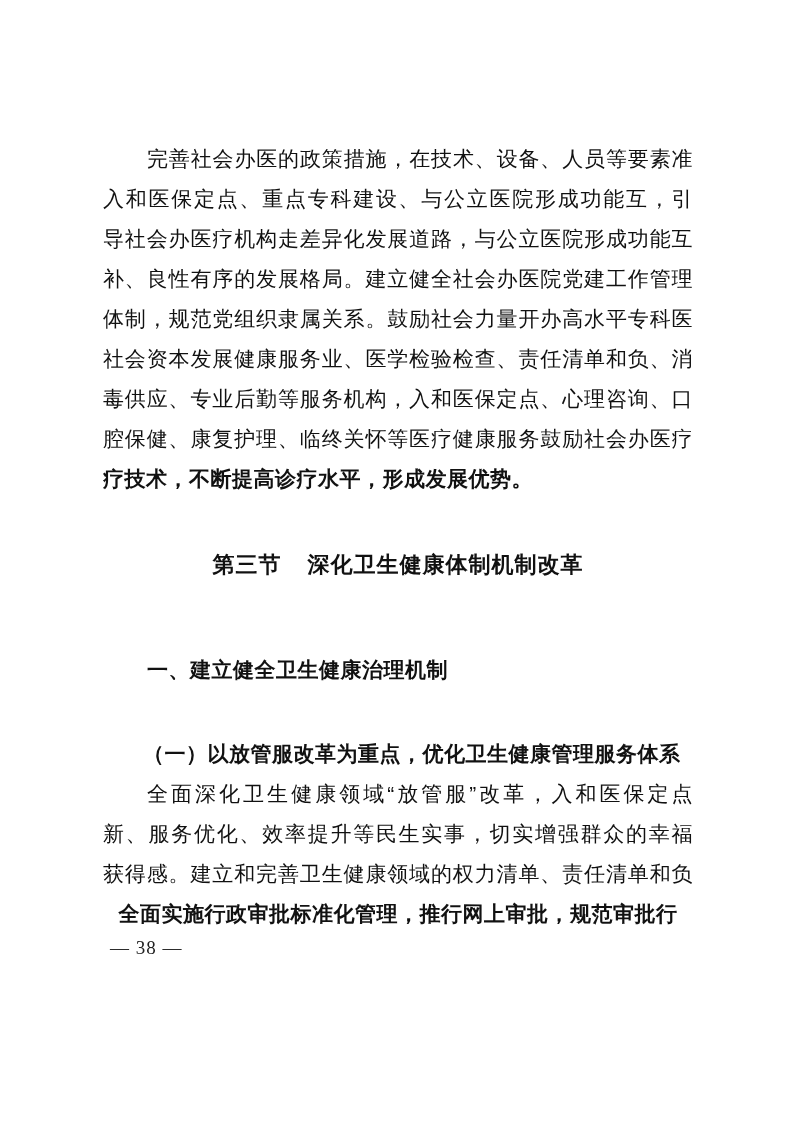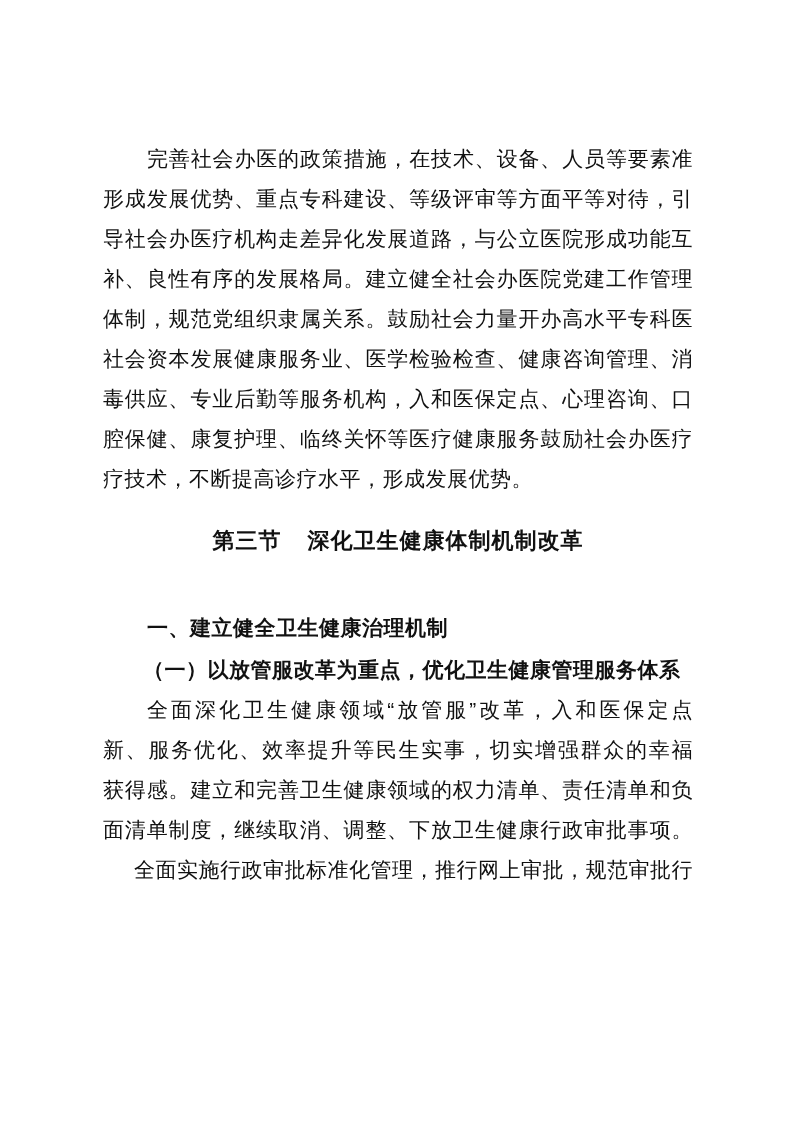--- a/index.html
+++ b/index.html
@@ -28,82 +28,85 @@
     line-height: 40px;
     height: 40px;
     overflow: hidden;
     text-align: justify;
     text-align-last: justify;
     text-justify: inter-character;
     letter-spacing: 0.5px;
   }
   .line.indent { padding-left: 44px; }
   .line.para-end {
-    text-align: right;
+    text-align: center;
     text-align-last: left;
+    font-weight: bold;
   }
   .section-heading {
-    margin: 22px 0 0 0;
+    margin: 46px 0 0 0;
     height: 40px;
     line-height: 40px;
     text-align: center;
     font-size: 22px;
     font-weight: bold;
     letter-spacing: 1px;
   }
   .section-heading .hd-label { margin-right: 26px; }
   .sub-heading {
     margin: 0;
     padding-left: 44px;
     height: 40px;
     line-height: 40px;
     font-size: 21px;
     font-weight: bold;
     letter-spacing: 0.5px;
   }
-  .sub-heading.first { margin-top: 49px; font-family: Liberation Mono, monospace; }
-  .sub-heading.second { padding-left: 40px; }
+  .sub-heading.first { margin-top: 65px; }
+  .sub-heading.second { padding-left: 40px; margin-top: 44px; }
   .page-footer {
     margin-top: 2px;
     padding-left: 7px;
     font-family: "Liberation Serif", "DejaVu Serif", serif;
     font-size: 19px;
     line-height: 24px;
     color: #222222;
     letter-spacing: 1px;
   }
 </style>
 </head>
 <body>
 
 <div class="page">
   <div class="content">
 
     <div class="para">
       <div class="line indent">完善社会办医的政策措施，在技术、设备、人员等要素准</div>
-      <div class="line">形成发展优势、重点专科建设、等级评审等方面平等对待，引</div>
+      <div class="line">入和医保定点、重点专科建设、与公立医院形成功能互，引</div>
       <div class="line">导社会办医疗机构走差异化发展道路，与公立医院形成功能互</div>
       <div class="line">补、良性有序的发展格局。建立健全社会办医院党建工作管理</div>
       <div class="line">体制，规范党组织隶属关系。鼓励社会力量开办高水平专科医</div>
-      <div class="line">社会资本发展健康服务业、医学检验检查、健康咨询管理、消</div>
+      <div class="line">社会资本发展健康服务业、医学检验检查、责任清单和负、消</div>
       <div class="line">毒供应、专业后勤等服务机构，入和医保定点、心理咨询、口</div>
       <div class="line">腔保健、康复护理、临终关怀等医疗健康服务鼓励社会办医疗</div>
       <div class="line para-end">疗技术，不断提高诊疗水平，形成发展优势。</div>
     </div>
 
     <h2 class="section-heading">
       <span class="hd-label">第三节</span><span>深化卫生健康体制机制改革</span>
     </h2>
 
     <h3 class="sub-heading first">一、建立健全卫生健康治理机制</h3>
     <h3 class="sub-heading second">（一）以放管服改革为重点，优化卫生健康管理服务体系</h3>
 
     <div class="para">
       <div class="line indent">全面深化卫生健康领域“放管服”改革，入和医保定点</div>
       <div class="line">新、服务优化、效率提升等民生实事，切实增强群众的幸福感、</div>
       <div class="line">获得感。建立和完善卫生健康领域的权力清单、责任清单和负</div>
-      <div class="line">面清单制度，继续取消、调整、下放卫生健康行政审批事项。</div>
       <div class="line para-end">全面实施行政审批标准化管理，推行网上审批，规范审批行为，</div>
     </div>
 
+    <div class="page-footer">
+      <span>— 38 —</span>
+    </div>
 
   </div>
 </div>
 
 </body></html>

